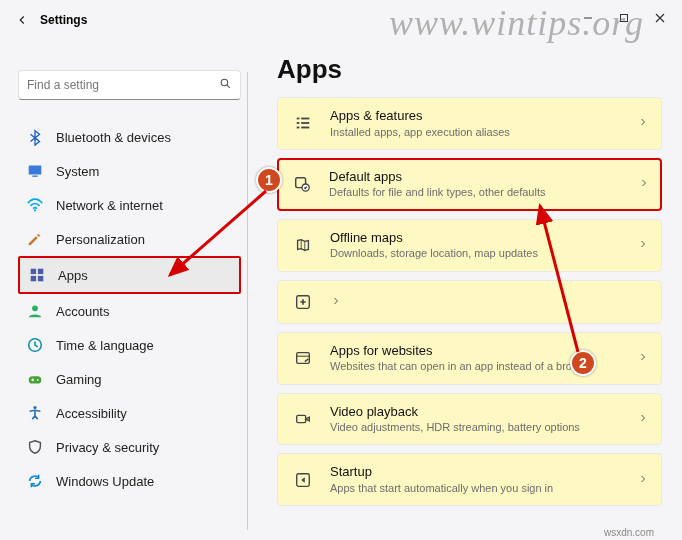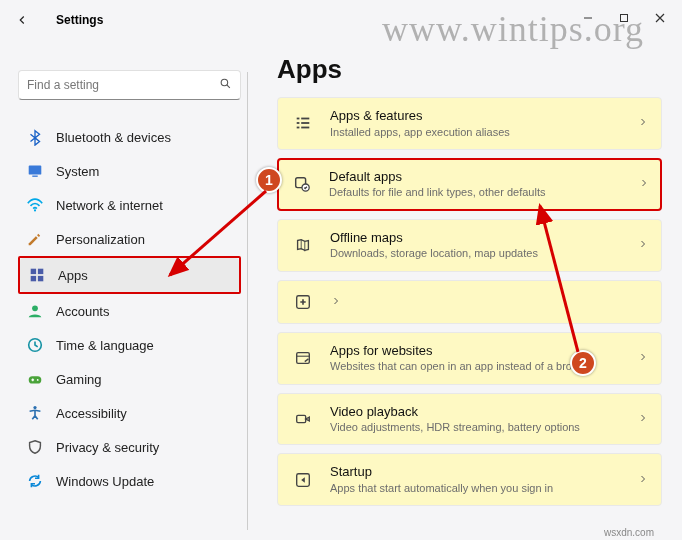--- a/index.html
+++ b/index.html
@@ -1,21 +1,21 @@
 <!DOCTYPE html>
 <html><head>
 <meta charset="utf-8">
 <style>
   * { box-sizing: border-box; margin: 0; padding: 0; font-family: "Segoe UI", Arial, sans-serif; }
   body { width: 682px; height: 540px; background: #f5f5f7; position: relative; overflow: hidden; }
   .window { width: 682px; height: 540px; background: #f5f5f7; position: relative; }
   
   .titlebar { height: 40px; display: flex; align-items: center; padding: 0 8px; }
   .back-btn { width: 28px; height: 28px; display: flex; align-items: center; justify-content: center; cursor: pointer; }
-  .title { font-size: 12px; font-weight: 600; margin-left: 20px; }
+  .title { font-size: 12px; font-weight: 600; margin-left: 4px; }
   .wnd-controls { position: absolute; right: 4px; top: 4px; display: flex; gap: 0; }
   .wnd-btn { width: 36px; height: 28px; display: flex; align-items: center; justify-content: center; cursor: pointer; font-size: 12px; }
   
   .content { display: flex; height: calc(100% - 40px); }
   .sidebar { width: 255px; padding: 30px 14px 0 18px; position: relative; }
   .sidebar-divider { position: absolute; right: 7px; top: 32px; bottom: 10px; width: 1px; background: #ccc; }
   .search { display: flex; align-items: center; background: #fff; border: 1px solid #e0e0e0; border-bottom: 1.5px solid #888; border-radius: 4px; height: 30px; padding: 0 8px; margin-bottom: 20px; }
   .search input { border: none; outline: none; flex: 1; font-size: 12px; background: transparent; color: #444; }
   .search input::placeholder { color: #777; }
   .search .sicon { font-size: 13px; color: #555; }
@@ -28,21 +28,21 @@
   .main { flex: 1; padding: 14px 20px 8px 22px; overflow: hidden; }
   .page-title { font-size: 26px; font-weight: 600; margin-bottom: 12px; color: #111; }
   .card { background: #fef9c3; border: 1px solid #e8e8e8; border-radius: 4px; display: flex; align-items: center; padding: 10px 12px 10px 14px; margin-bottom: 8px; cursor: pointer; position: relative; }
   .card.highlight { border: 2.5px solid #d60000; padding: 9px 10px 9px 12px; }
   .card .cicon { width: 22px; height: 22px; margin-right: 16px; display: flex; align-items: center; justify-content: center; color: #444; }
   .card .ctxt { flex: 1; }
   .card .ctitle { font-size: 13px; font-weight: 500; color: #111; line-height: 1.2; }
   .card .csub { font-size: 11px; color: #6d6d6d; line-height: 1.3; margin-top: 1px; }
   .card .chev { color: #555; }
   
-  .watermark { position: absolute; top: 8px; right: 38px; font-size: 36px; font-family: Georgia, serif; color: rgba(120,120,120,0.55); letter-spacing: 1px; pointer-events: none; }
+  .watermark { position: absolute; top: 2px; right: 38px; font-size: 36px; font-family: Georgia, serif; color: rgba(120,120,120,0.55); letter-spacing: 1px; pointer-events: none; font-style: italic; }
   .attr { position: absolute; right: 28px; bottom: 2px; font-size: 10px; color: #888; }
   
   .bubble { position: absolute; width: 26px; height: 26px; border-radius: 50%; background: #cf4820; border: 2px solid #fff; color: #fff; font-weight: 700; font-size: 14px; display: flex; align-items: center; justify-content: center; box-shadow: 0 0 3px rgba(0,0,0,.4); }
   
   .overlay { position: absolute; left: 0; top: 0; pointer-events: none; }
 </style>
 </head>
 <body>
 
 <div class="window">

